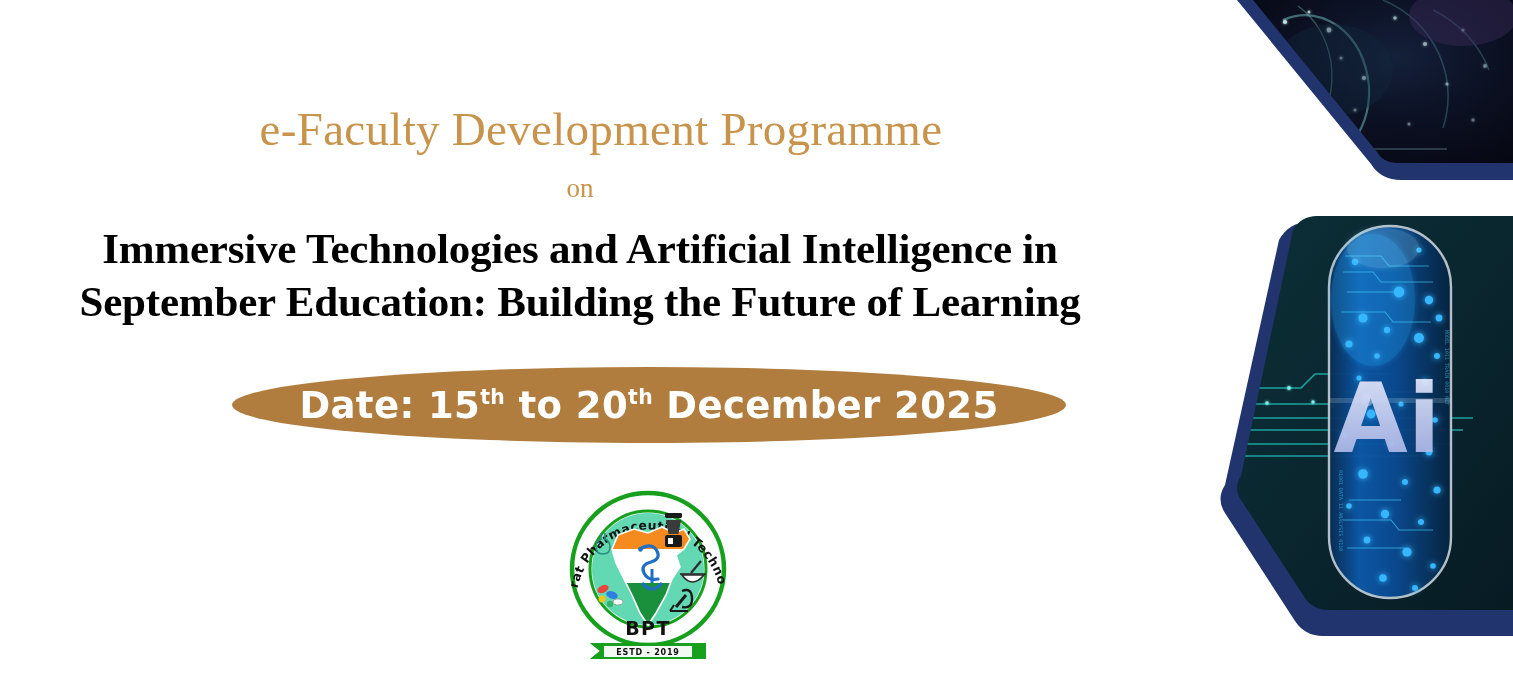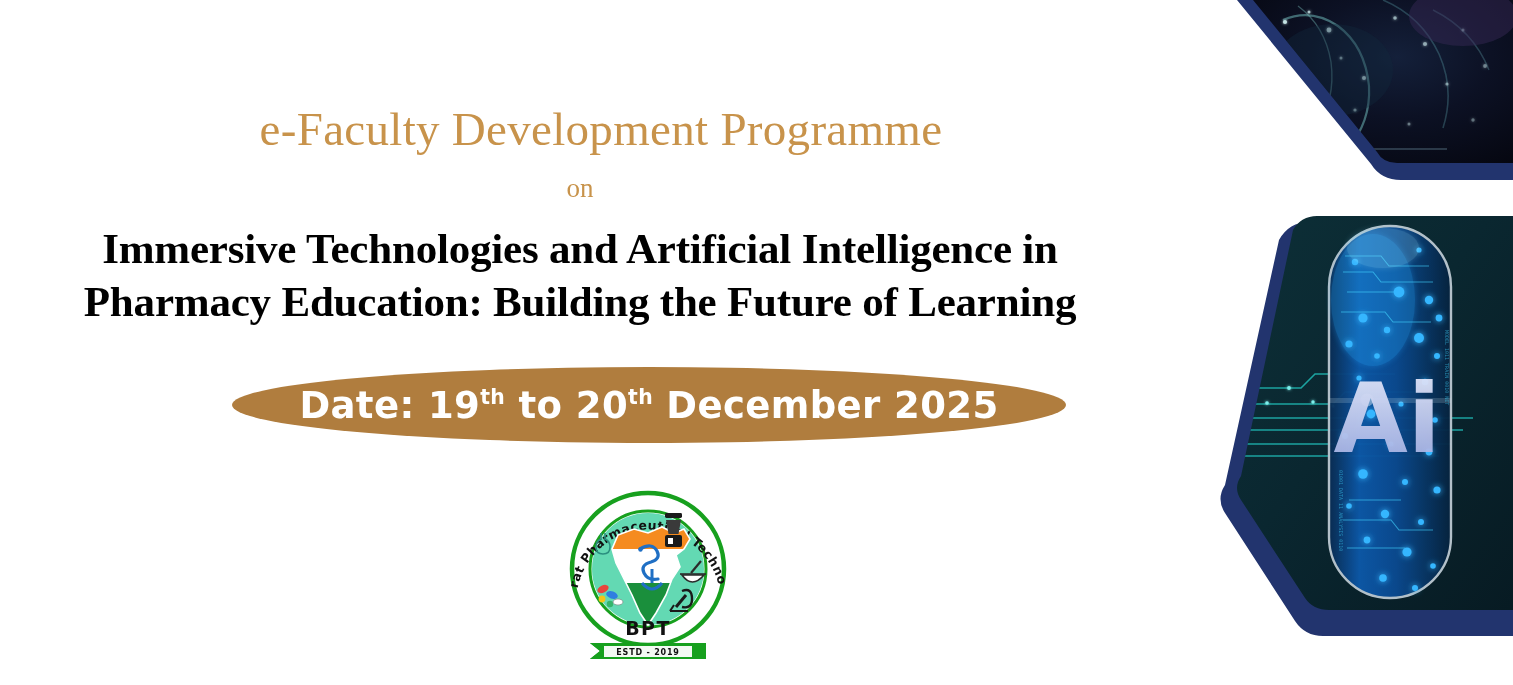--- a/index.html
+++ b/index.html
@@ -288,25 +288,25 @@
   </div>
 
   <div id="text-column">
 
     <div class="prog-line" id="programme-title">e-Faculty Development Programme</div>
 
     <div class="prog-line" id="programme-on">on</div>
 
     <div class="theme-line" id="theme-line-1">Immersive Technologies and Artificial Intelligence in</div>
 
-    <div class="theme-line" id="theme-line-2">Pharmacy Education: Building the Future of Learning</div>
+    <div class="theme-line" id="theme-line-2">September Education: Building the Future of Learning</div>
 
     <div id="date-pill">
       <div id="date-text">
-        <span>Date: </span><span>19</span><sup>th</sup><span> to </span><span>20</span><sup>th</sup><span> December 2025</span>
+        <span>Date: </span><span>15</span><sup>th</sup><span> to </span><span>20</span><sup>th</sup><span> December 2025</span>
       </div>
     </div>
 
     <div id="logo-wrap">
       <svg width="185" height="180" viewBox="0 0 185 180">
         <defs>
           <path id="arcTop" d="M 22 104 A 72 72 0 0 1 163 104"></path>
           <clipPath id="mapClip">
             <path d="M 62 52 L 78 46 L 92 50 L 106 44 L 118 50 L 128 46
                      L 134 56 L 128 66 L 120 72 L 124 84 L 116 96

